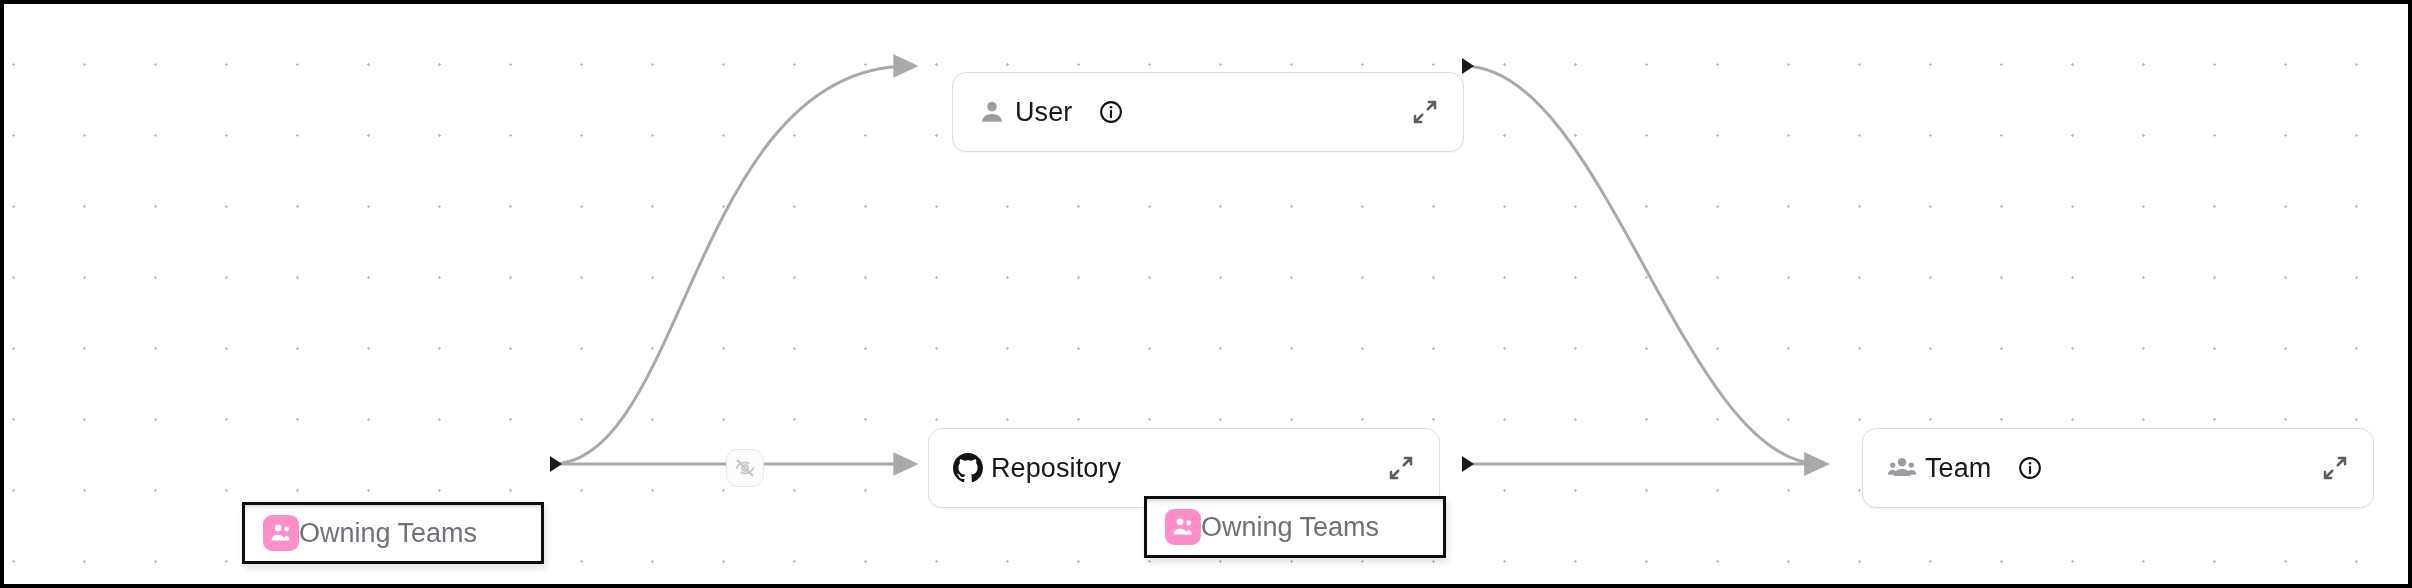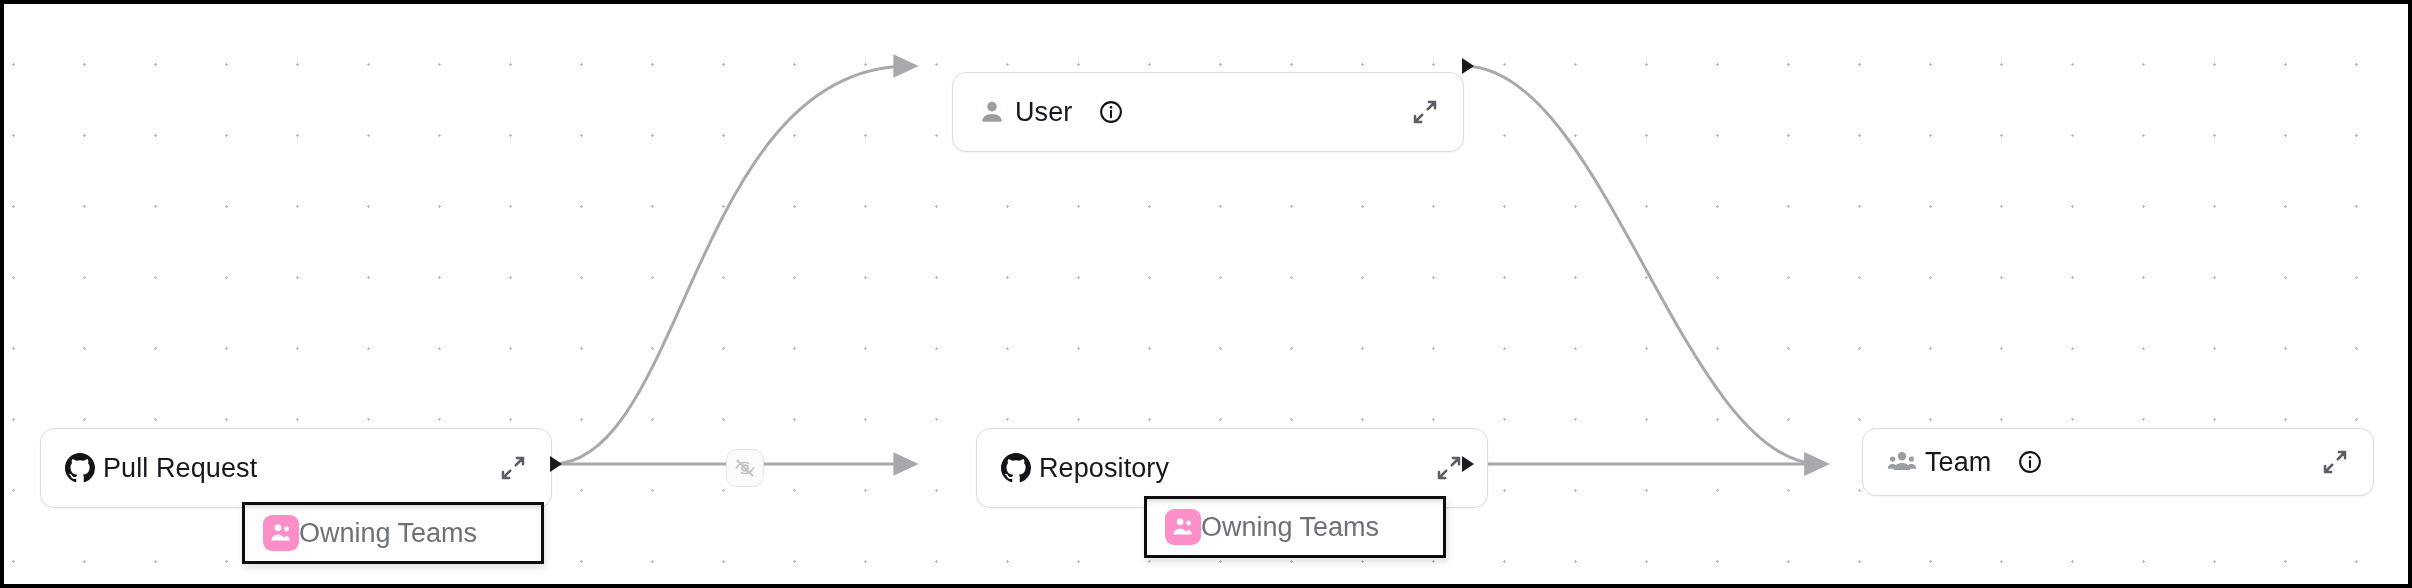--- a/index.html
+++ b/index.html
@@ -79,22 +79,22 @@
     display: flex;
     align-items: center;
     justify-content: center;
     width: 32px; height: 32px;
     flex: 0 0 auto;
   }
 
   
   #node-pull-request { left: 36px;   top: 424px; width: 512px; height: 80px; }
   #node-user         { left: 948px;  top: 68px;  width: 512px; height: 80px; }
-  #node-repository   { left: 972px;  top: 424px; width: 512px; height: 80px; }
-  #node-team         { left: 1858px; top: 424px; width: 512px; height: 68px; }
+  #node-repository   { left: 924px;  top: 424px; width: 512px; height: 80px; }
+  #node-team         { left: 1858px; top: 424px; width: 512px; height: 80px; }
 
   
   .port {
     position: absolute;
     width: 0; height: 0;
     border-top: 8px solid transparent;
     border-bottom: 8px solid transparent;
     border-left: 12px solid #1b1b1f;
   }
 
@@ -162,42 +162,20 @@
   </svg>
 
   <div id="edge-hidden-badge">
     <svg width="24" height="24" viewBox="0 0 24 24" fill="none">
       <path d="M3.5 12S6.8 6.5 12 6.5c1.3 0 2.5.35 3.5.9M20.5 12S17.2 17.5 12 17.5c-1.4 0-2.6-.4-3.7-1" stroke="#c2c2c7" stroke-width="1.7" stroke-linecap="round"></path>
       <circle cx="12" cy="12" r="2.9" stroke="#c2c2c7" stroke-width="1.7"></circle>
       <path d="M4.5 4.5 L19.5 19.5" stroke="#c2c2c7" stroke-width="1.9" stroke-linecap="round"></path>
     </svg>
   </div>
 
-  <div class="node" id="node-pull-request">
-    <div class="node-left">
-      <span class="node-icon">
-        <svg width="30" height="30" viewBox="0 0 16 16">
-          <path fill="#111317" d="M8 0C3.58 0 0 3.58 0 8c0 3.54 2.29 6.53 5.47 7.59.4.07.55-.17.55-.38
-            0-.19-.01-.82-.01-1.49-2.01.37-2.53-.49-2.69-.94-.09-.23-.48-.94-.82-1.13-.28-.15-.68-.52-.01-.53.63-.01
-            1.08.58 1.23.82.72 1.21 1.87.87 2.33.66.07-.52.28-.87.51-1.07-1.78-.2-3.64-.89-3.64-3.95
-            0-.87.31-1.59.82-2.15-.08-.2-.36-1.02.08-2.12 0 0 .67-.21 2.2.82.64-.18 1.32-.27 2-.27s1.36.09
-            2 .27c1.53-1.04 2.2-.82 2.2-.82.44 1.1.16 1.92.08 2.12.51.56.82 1.27.82 2.15 0 3.07-1.87
-            3.75-3.65 3.95.29.25.54.73.54 1.48 0 1.07-.01 1.93-.01 2.2 0 .21.15.46.55.38A8.01 8.01 0 0 0 16
-            8c0-4.42-3.58-8-8-8z"></path>
-        </svg>
-      </span>
-      <span class="node-label">Pull Request</span>
-    </div>
-    <span class="expand-icon">
-      <svg width="30" height="30" viewBox="0 0 24 24" fill="none">
-        <path d="M14.2 9.8 L20 4 M15.1 4 L20 4 L20 8.9" stroke="#5b5e64" stroke-width="2" stroke-linecap="round" stroke-linejoin="round"></path>
-        <path d="M9.8 14.2 L4 20 M4 15.1 L4 20 L8.9 20" stroke="#5b5e64" stroke-width="2" stroke-linecap="round" stroke-linejoin="round"></path>
-      </svg>
-    </span>
-  </div>
   <div class="port" style="left:546px; top:452px;"></div>
 
   <div class="node" id="node-user">
     <div class="node-left">
       <span class="node-icon">
         <svg width="28" height="28" viewBox="0 0 24 24">
           <circle cx="12" cy="7.4" r="4.1" fill="#9a9ea4"></circle>
           <path d="M3.6 20.4c0-4.3 3.8-6.6 8.4-6.6s8.4 2.3 8.4 6.6z" fill="#9a9ea4"></path>
         </svg>
       </span>

